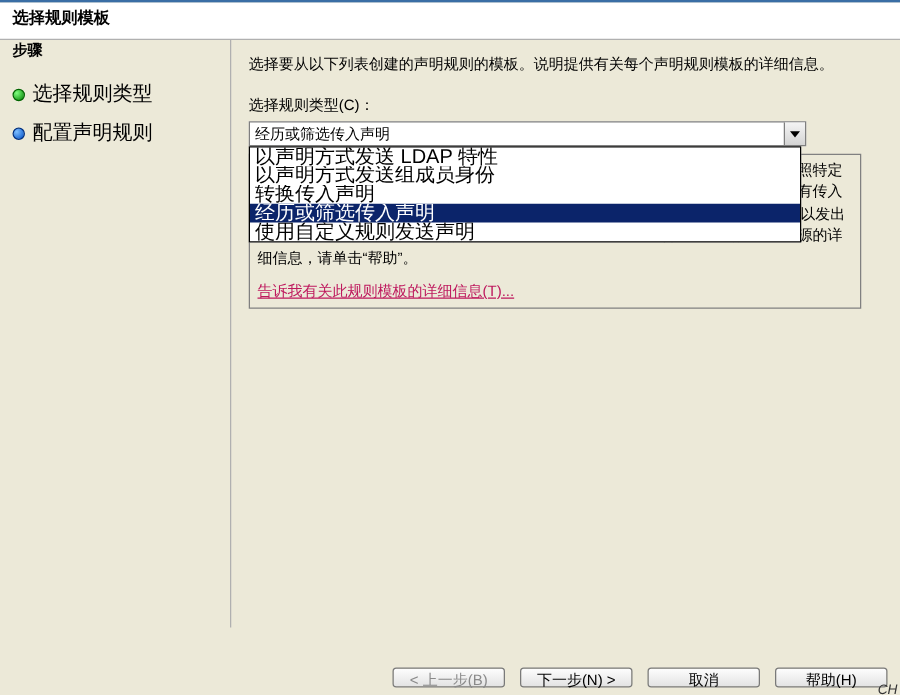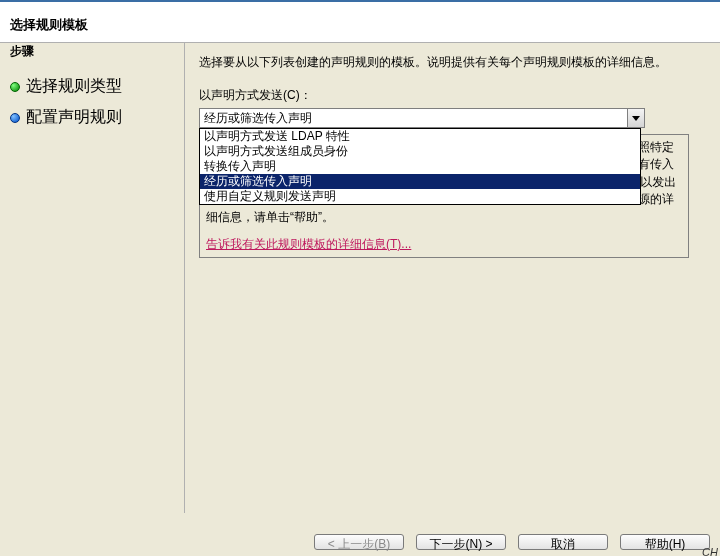--- a/index.html
+++ b/index.html
@@ -1,36 +1,36 @@
 <!DOCTYPE html>
 <html><head>
 <meta charset="utf-8">
 <style>
   html,body{margin:0;padding:0;font-family:"Microsoft YaHei","SimSun",Arial,sans-serif;font-size:12px;color:#000;}
   body{background:#ece9d8;}
   .window{width:720px;height:556px;background:#ece9d8;position:relative;overflow:hidden;border-top:2px solid #3a6ea5;}
-  .title-bar{background:#fff;padding:14px 10px 8px 10px;border-bottom:1px solid #b0b0b0;}
+  .title-bar{background:#fff;padding:3px 10px 8px 10px;border-bottom:1px solid #b0b0b0;}
   .title-bar h1{margin:0;font-size:13px;font-weight:bold;}
   .content-row{display:flex;height:470px;}
   .side{width:185px;padding:0 10px 0 10px;box-sizing:border-box;border-right:1px solid #b0b0b0;}
   .side h2{margin:0 0 16px 0;font-size:12px;font-weight:bold;}
   .step{display:flex;align-items:center;gap:6px;margin-bottom:10px;font-size:16px;}
   .bullet{width:8px;height:8px;border-radius:50%;border:1px solid #666;display:inline-block;flex:0 0 auto;}
   .bullet.green{background:radial-gradient(circle at 30% 30%,#7fff7f,#008000);border-color:#006400;}
   .bullet.blue{background:radial-gradient(circle at 30% 30%,#7fbfff,#0050c8);border-color:#003080;}
   .main{flex:1;padding:10px 14px 0 14px;box-sizing:border-box;position:relative;}
   .intro{margin:0 0 16px 0;line-height:1.5;}
   .field-label{margin-bottom:4px;}
   .combo{position:relative;width:446px;}
   .combo-box{width:100%;height:20px;border:1px solid #7f7f7f;background:#fff;box-sizing:border-box;display:flex;align-items:center;}
   .combo-text{flex:1;padding:0 4px;white-space:nowrap;overflow:hidden;}
   .combo-btn{width:16px;height:100%;border-left:1px solid #7f7f7f;background:linear-gradient(#f4f4f4,#d4d4d4);display:flex;align-items:center;justify-content:center;}
   .arrow-down{width:0;height:0;border-left:4px solid transparent;border-right:4px solid transparent;border-top:5px solid #000;}
   .dropdown{position:absolute;left:0;top:20px;width:440px;border:1px solid #000;background:#fff;z-index:10;}
-  .dropdown .opt{padding:0 4px;height:15px;line-height:15px;white-space:nowrap;overflow:hidden;font-size:12px;}
+  .dropdown .opt{padding:0 4px;height:15px;line-height:15px;white-space:nowrap;overflow:hidden;font-size:16px;}
   .dropdown .opt.sel{background:#0b246a;color:#fff;}
   .desc-box{margin-top:6px;border:1px solid #808080;background:#ece9d8;padding:4px 6px;width:490px;box-sizing:border-box;line-height:1.45;font-size:12px;min-height:78px;}
   .desc-box a.link{color:#be185d;text-decoration:underline;display:inline-block;margin-top:10px;}
   .button-row{position:absolute;bottom:8px;right:10px;display:flex;gap:12px;}
   button.btn{width:90px;height:16px;font-size:12px;font-family:inherit;border:1px solid #7a7a7a;background:linear-gradient(#fdfdfd,#e3e3e3);border-radius:3px;cursor:pointer;}
   button.btn:disabled{color:#8a8a8a;cursor:default;}
   .corner{position:absolute;right:2px;bottom:0;font-size:11px;color:#333;font-style:italic;}
 </style>
 </head>
 <body>
@@ -51,21 +51,21 @@
       </div>
       <div class="step">
         <span class="bullet blue"></span>
         <span>配置声明规则</span>
       </div>
     </div>
 
     <div class="main">
       <p class="intro">选择要从以下列表创建的声明规则的模板。说明提供有关每个声明规则模板的详细信息。</p>
 
-      <div class="field-label">以声明方式发送(C)：</div>
+      <div class="field-label">选择规则类型(C)：</div>
 
       <div class="combo">
         <div class="combo-box">
           <div class="combo-text">经历或筛选传入声明</div>
           <div class="combo-btn">
             <span class="arrow-down"></span>
           </div>
         </div>
         <div class="dropdown">
           <div class="opt">以声明方式发送 LDAP 特性</div>

